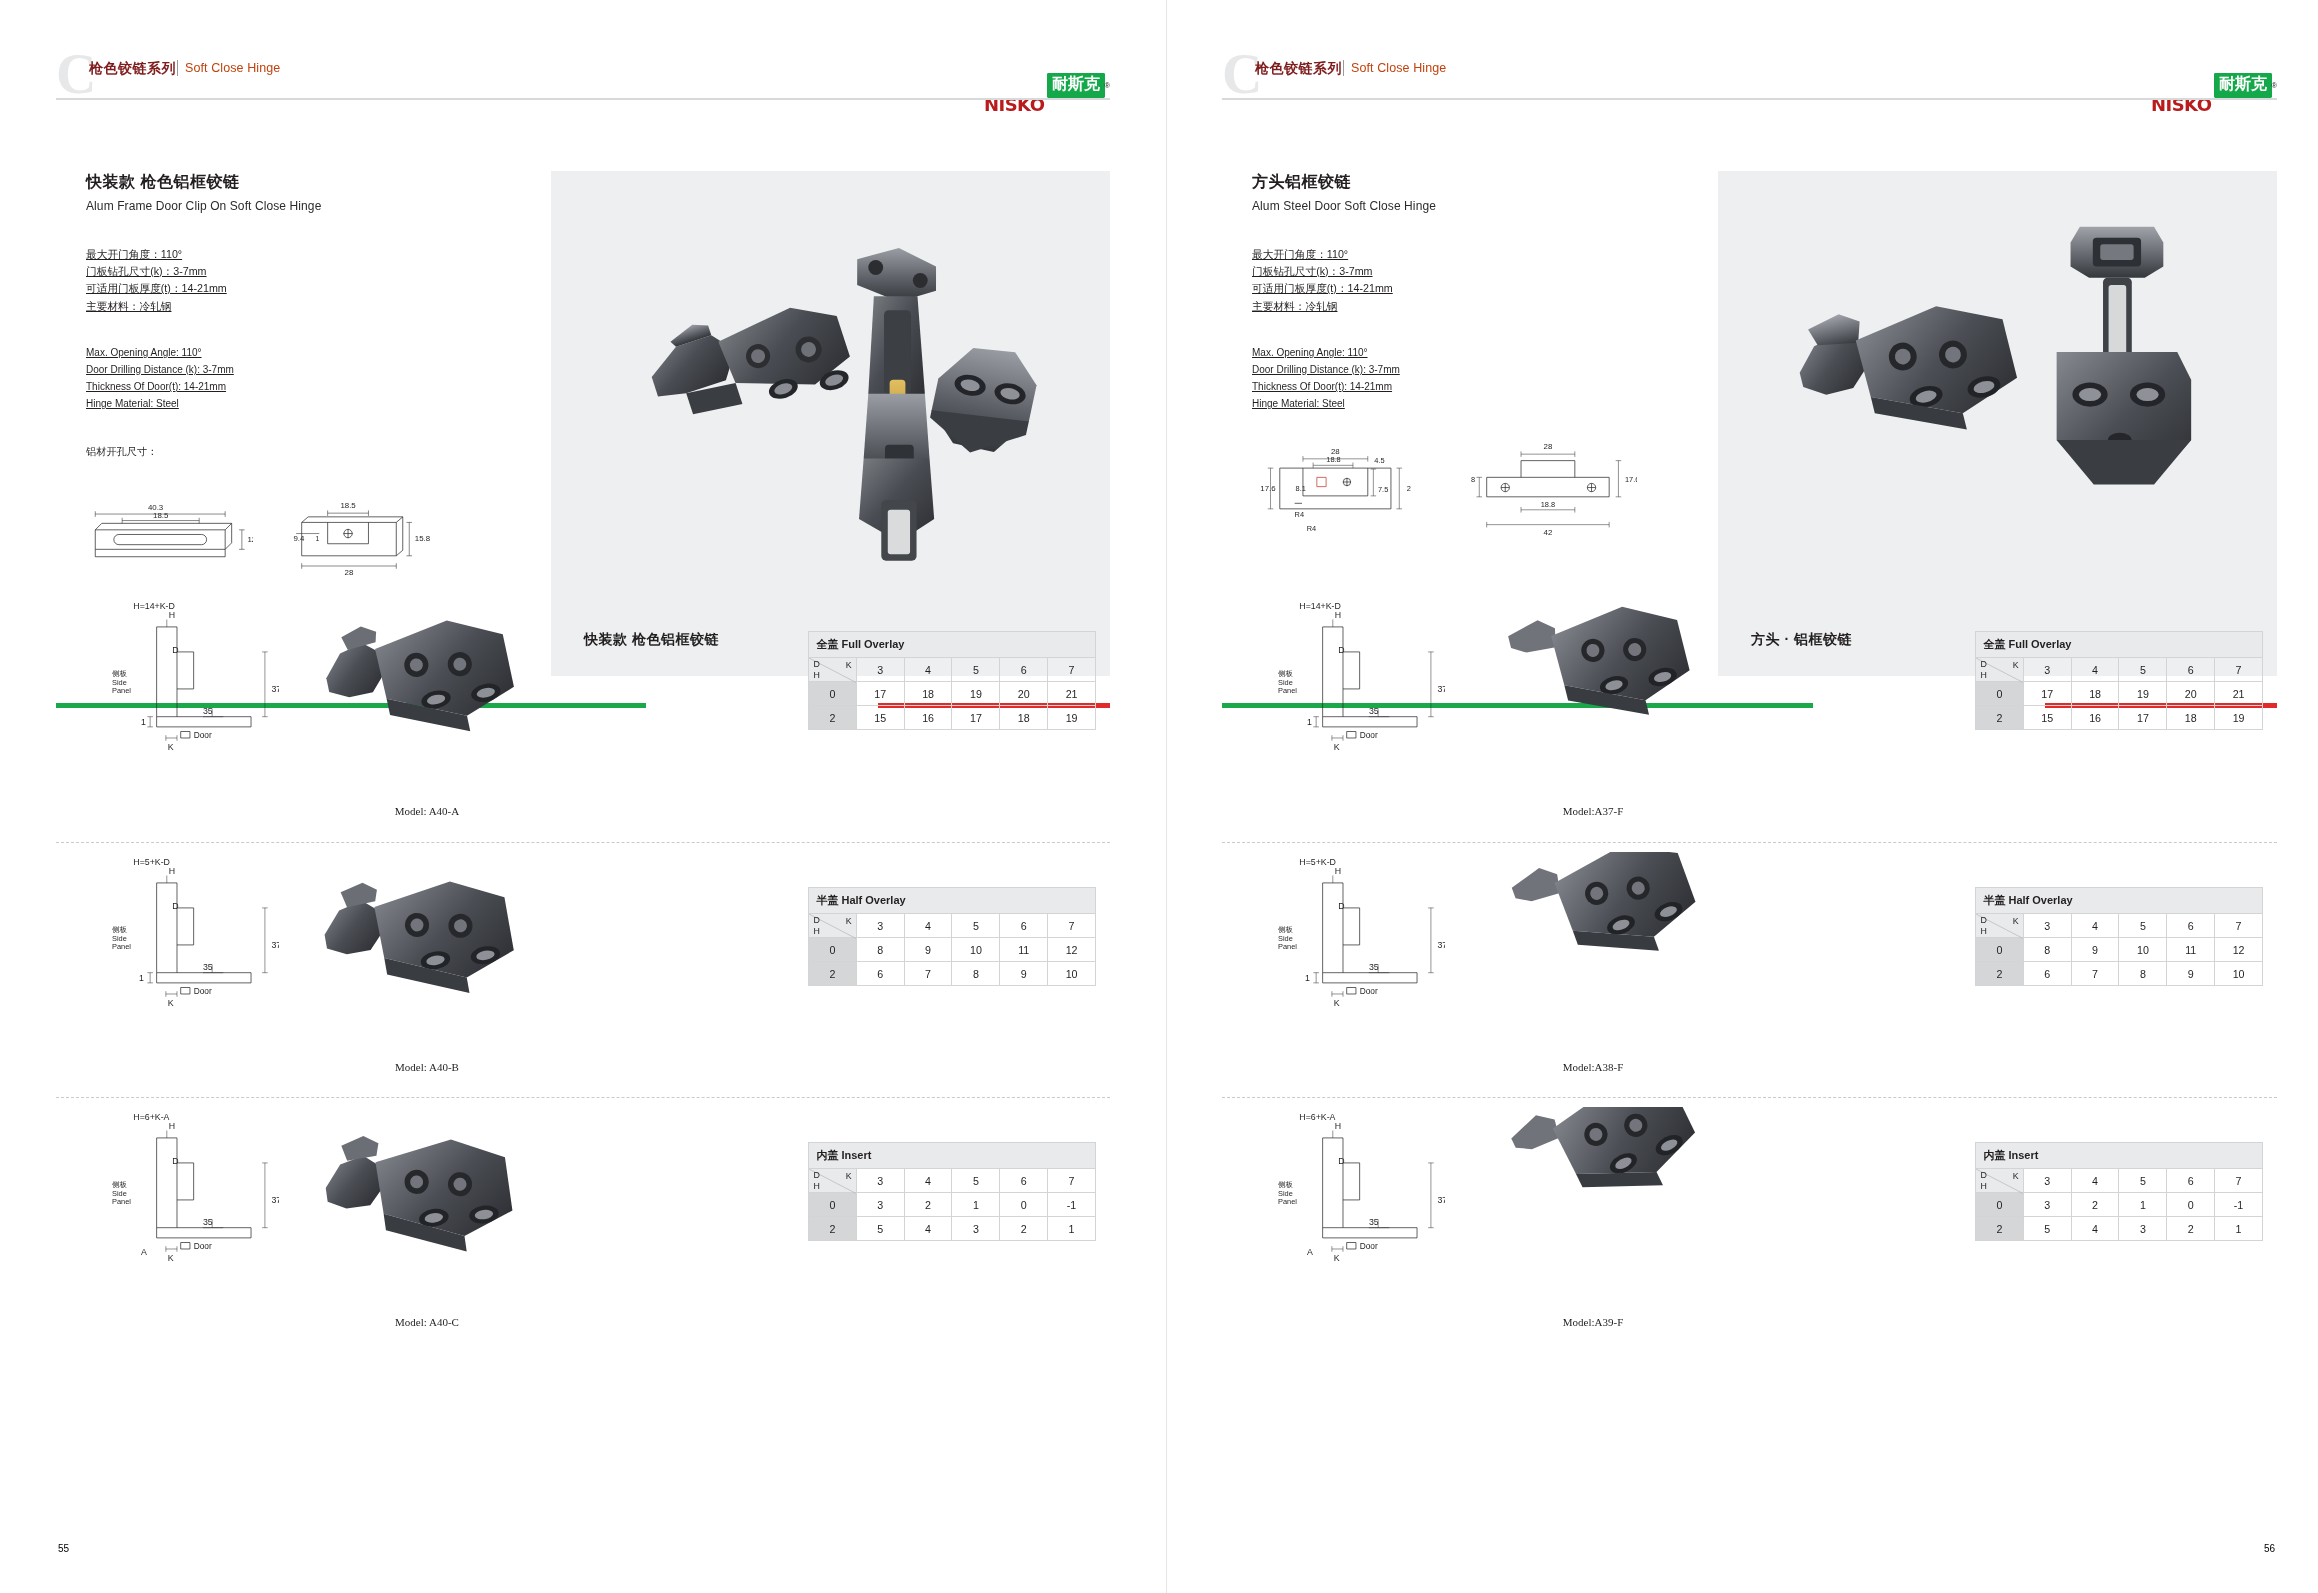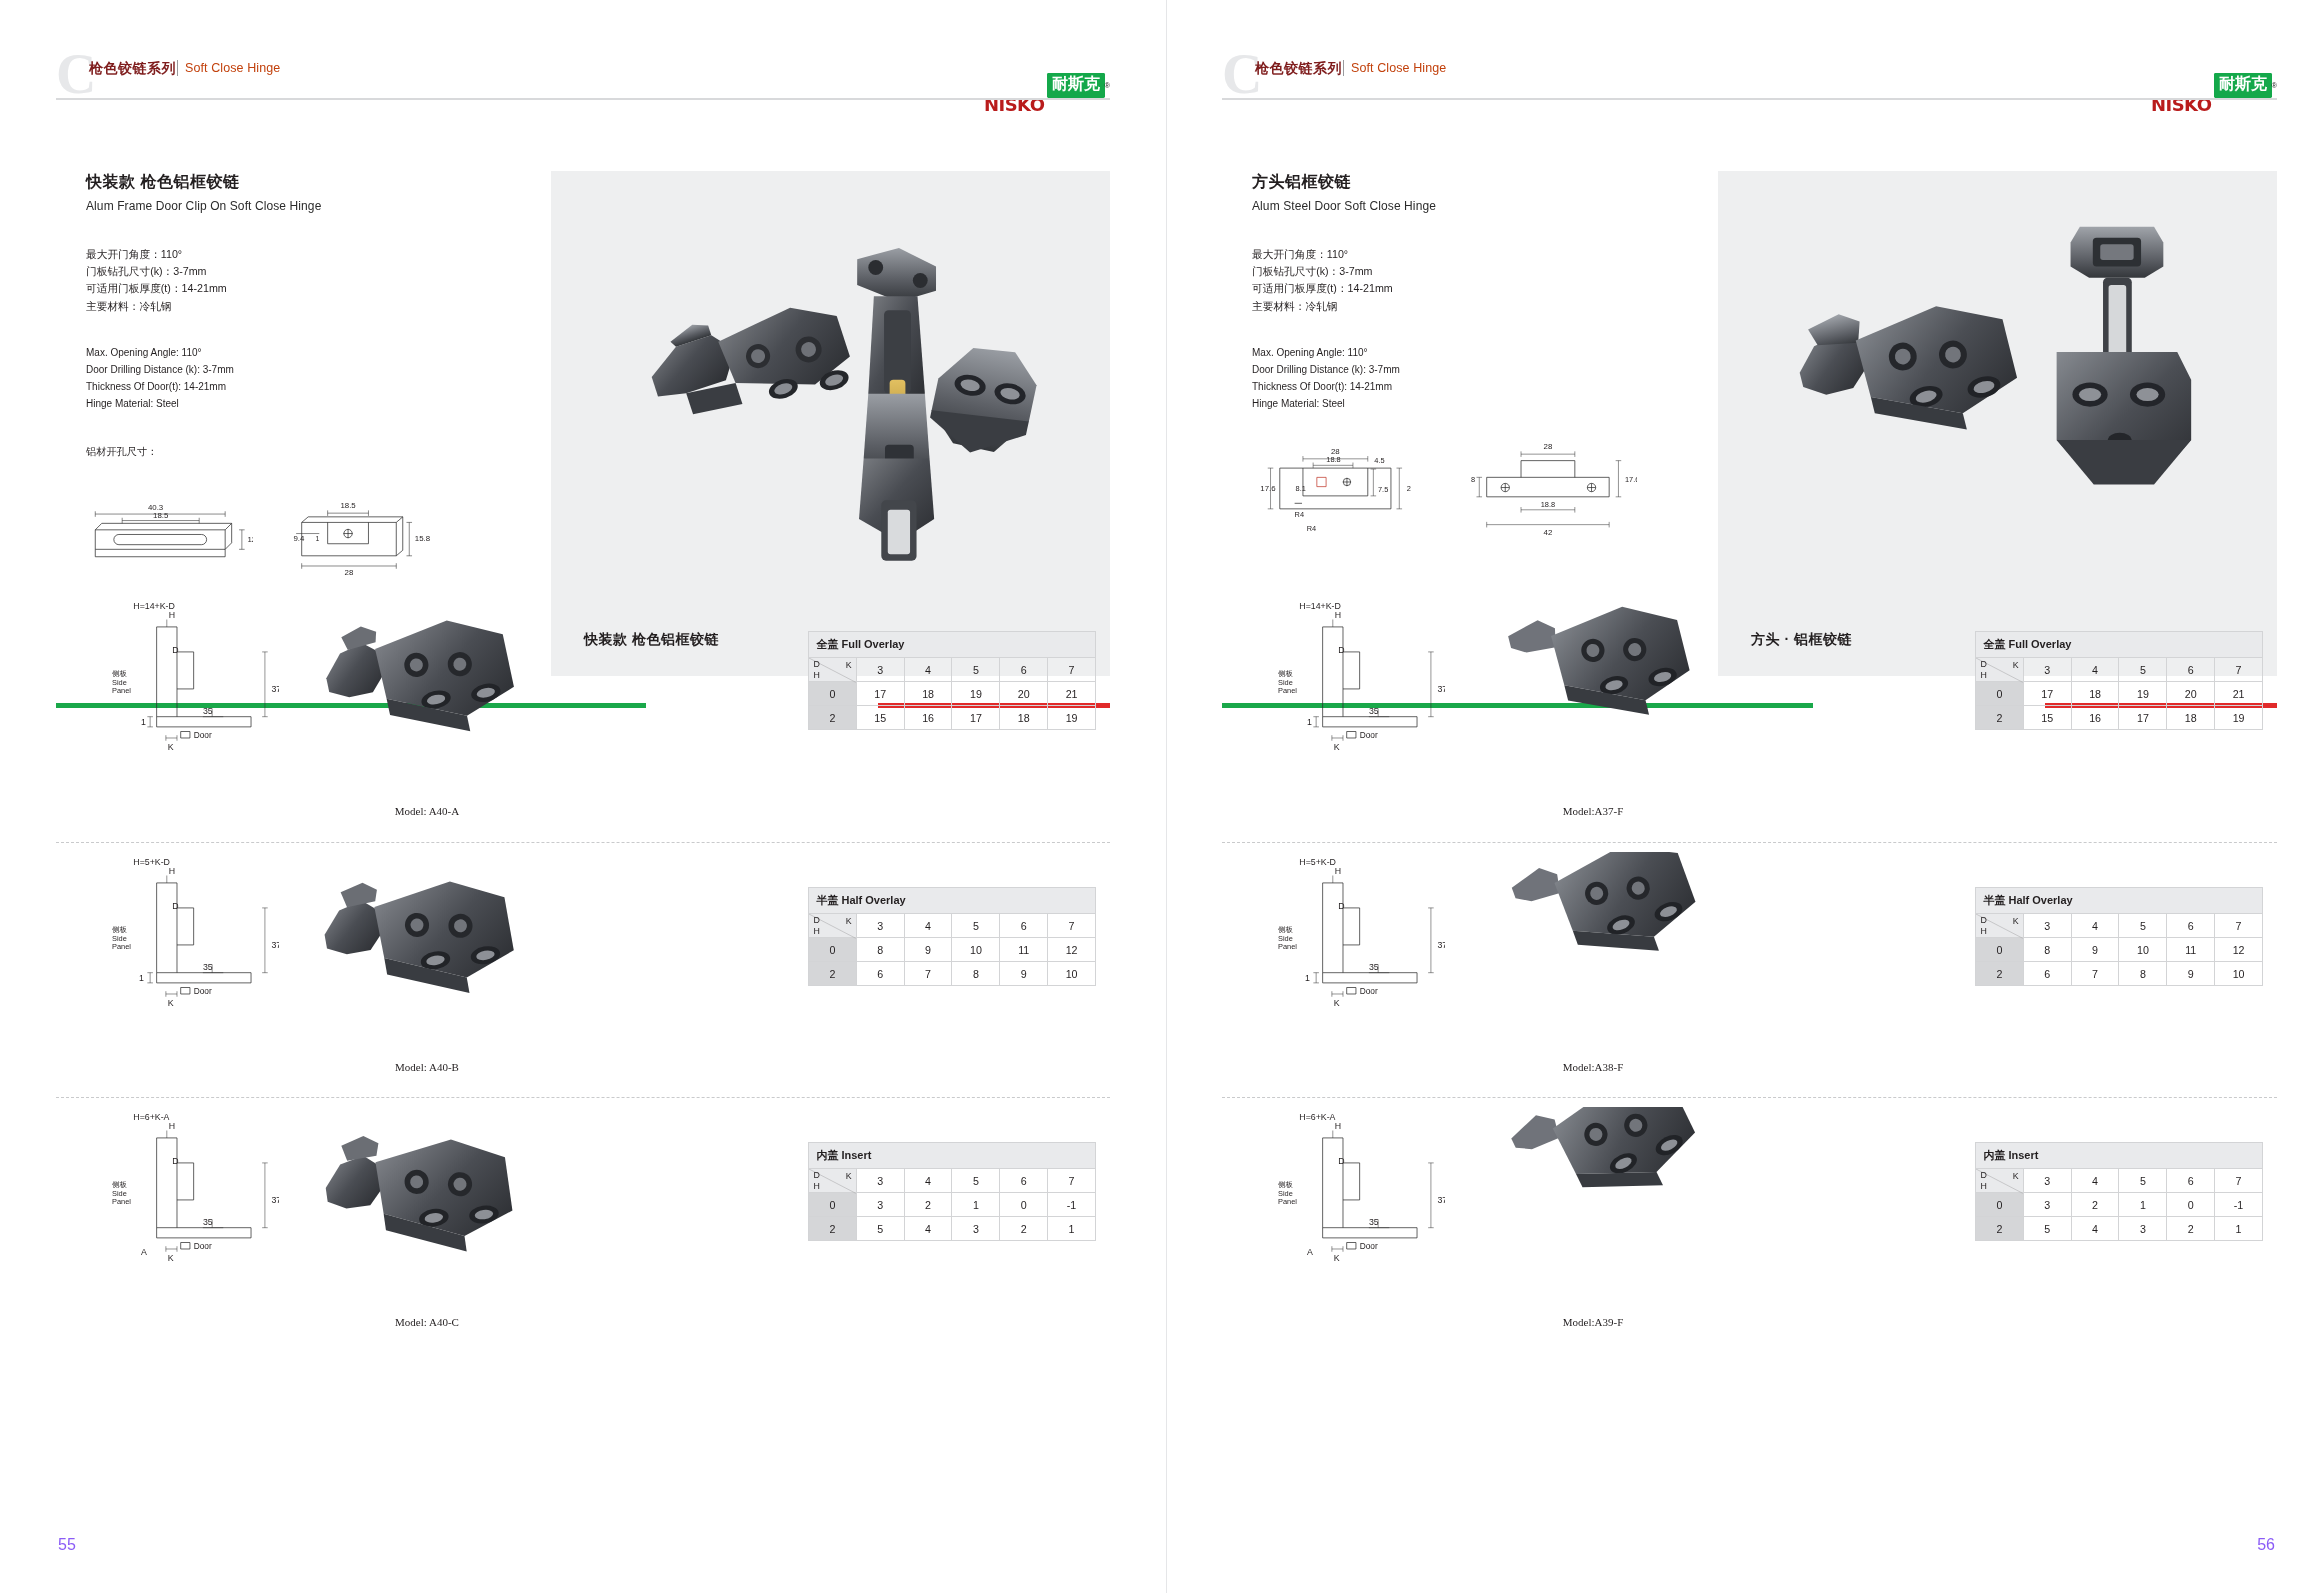--- a/index.html
+++ b/index.html
@@ -37,21 +37,21 @@
     padding: 1.4px 4.6px 2.8px 4.6px; margin-left: 2.8px; border-radius: 1.4px;
     font-family: "DejaVu Sans", sans-serif;
   }
   .logo-r { font-size: 7.4px; vertical-align: super; color:#1a1a1a; }
 
   
   .prod { position: relative; height: 552px; margin-top: 35px; }
   .prod-text { position: absolute; left: 86px; top: 37px; width: 362px; }
   .prod-title-cn { font-size: 16px; font-weight: bold; letter-spacing: 0.5px; }
   .prod-title-en { font-size: 12px; color: #2b2b2b; margin-top: 5.6px; letter-spacing: 0.1px; }
-  .specs { margin-top: 33px; }
+  .specs { margin-top: 33px; text-decoration: underline; }
   .specs div { font-size: 10.7px; line-height: 1.62; color: #231f20; }
   .specs.en { margin-top: 29px; }
   .specs.en div { font-size: 10px; line-height: 1.7; }
   .alu-label { margin-top: 33px; font-size: 10.2px; color: #231f20; }
 
   
   .dwg-row { position: absolute; left: 86px; top: 366px; width: 390px; height: 88px; }
   .dwg { position: absolute; }
   .dwg svg { display: block; }
   .dwg-cap { font-size: 17px; }
@@ -91,21 +91,21 @@
   }
   table.grid { border-collapse: collapse; width: 100%; table-layout: fixed; }
   table.grid td { border: 0.5px solid #d3d4d6; height: 24px; text-align: center; font-size: 10.7px; color: #231f20; }
   table.grid td.corner { background:#e9eaec; position: relative; }
   table.grid td.rowhdr { background:#d5d6d8; font-weight: normal; }
   .corner-k { position:absolute; right: 4.2px; top: 1.9px; font-size: 8.8px; }
   .corner-d { position:absolute; left: 4.6px; top: 0.9px; font-size: 8.8px; }
   .corner-h { position:absolute; left: 4.6px; bottom: 0.9px; font-size: 8.8px; }
   .corner-slash { position:absolute; inset:0; }
 
-  .pageno { position: absolute; bottom: 40px; font-size: 16px; color: #8b5cf6; }
+  .pageno { position: absolute; bottom: 40px; font-size: 10px; color: #000000; }
   .page.left .pageno { left: 58px; }
   .page.right .pageno { right: 58px; }
 
   .divider-v { position: absolute; left: 1166px; top: 0; width: 0.5px; height: 1594px; background: #e5e6e8; }
 </style>
 </head>
 <body>
 
 <div class="spread">
 

